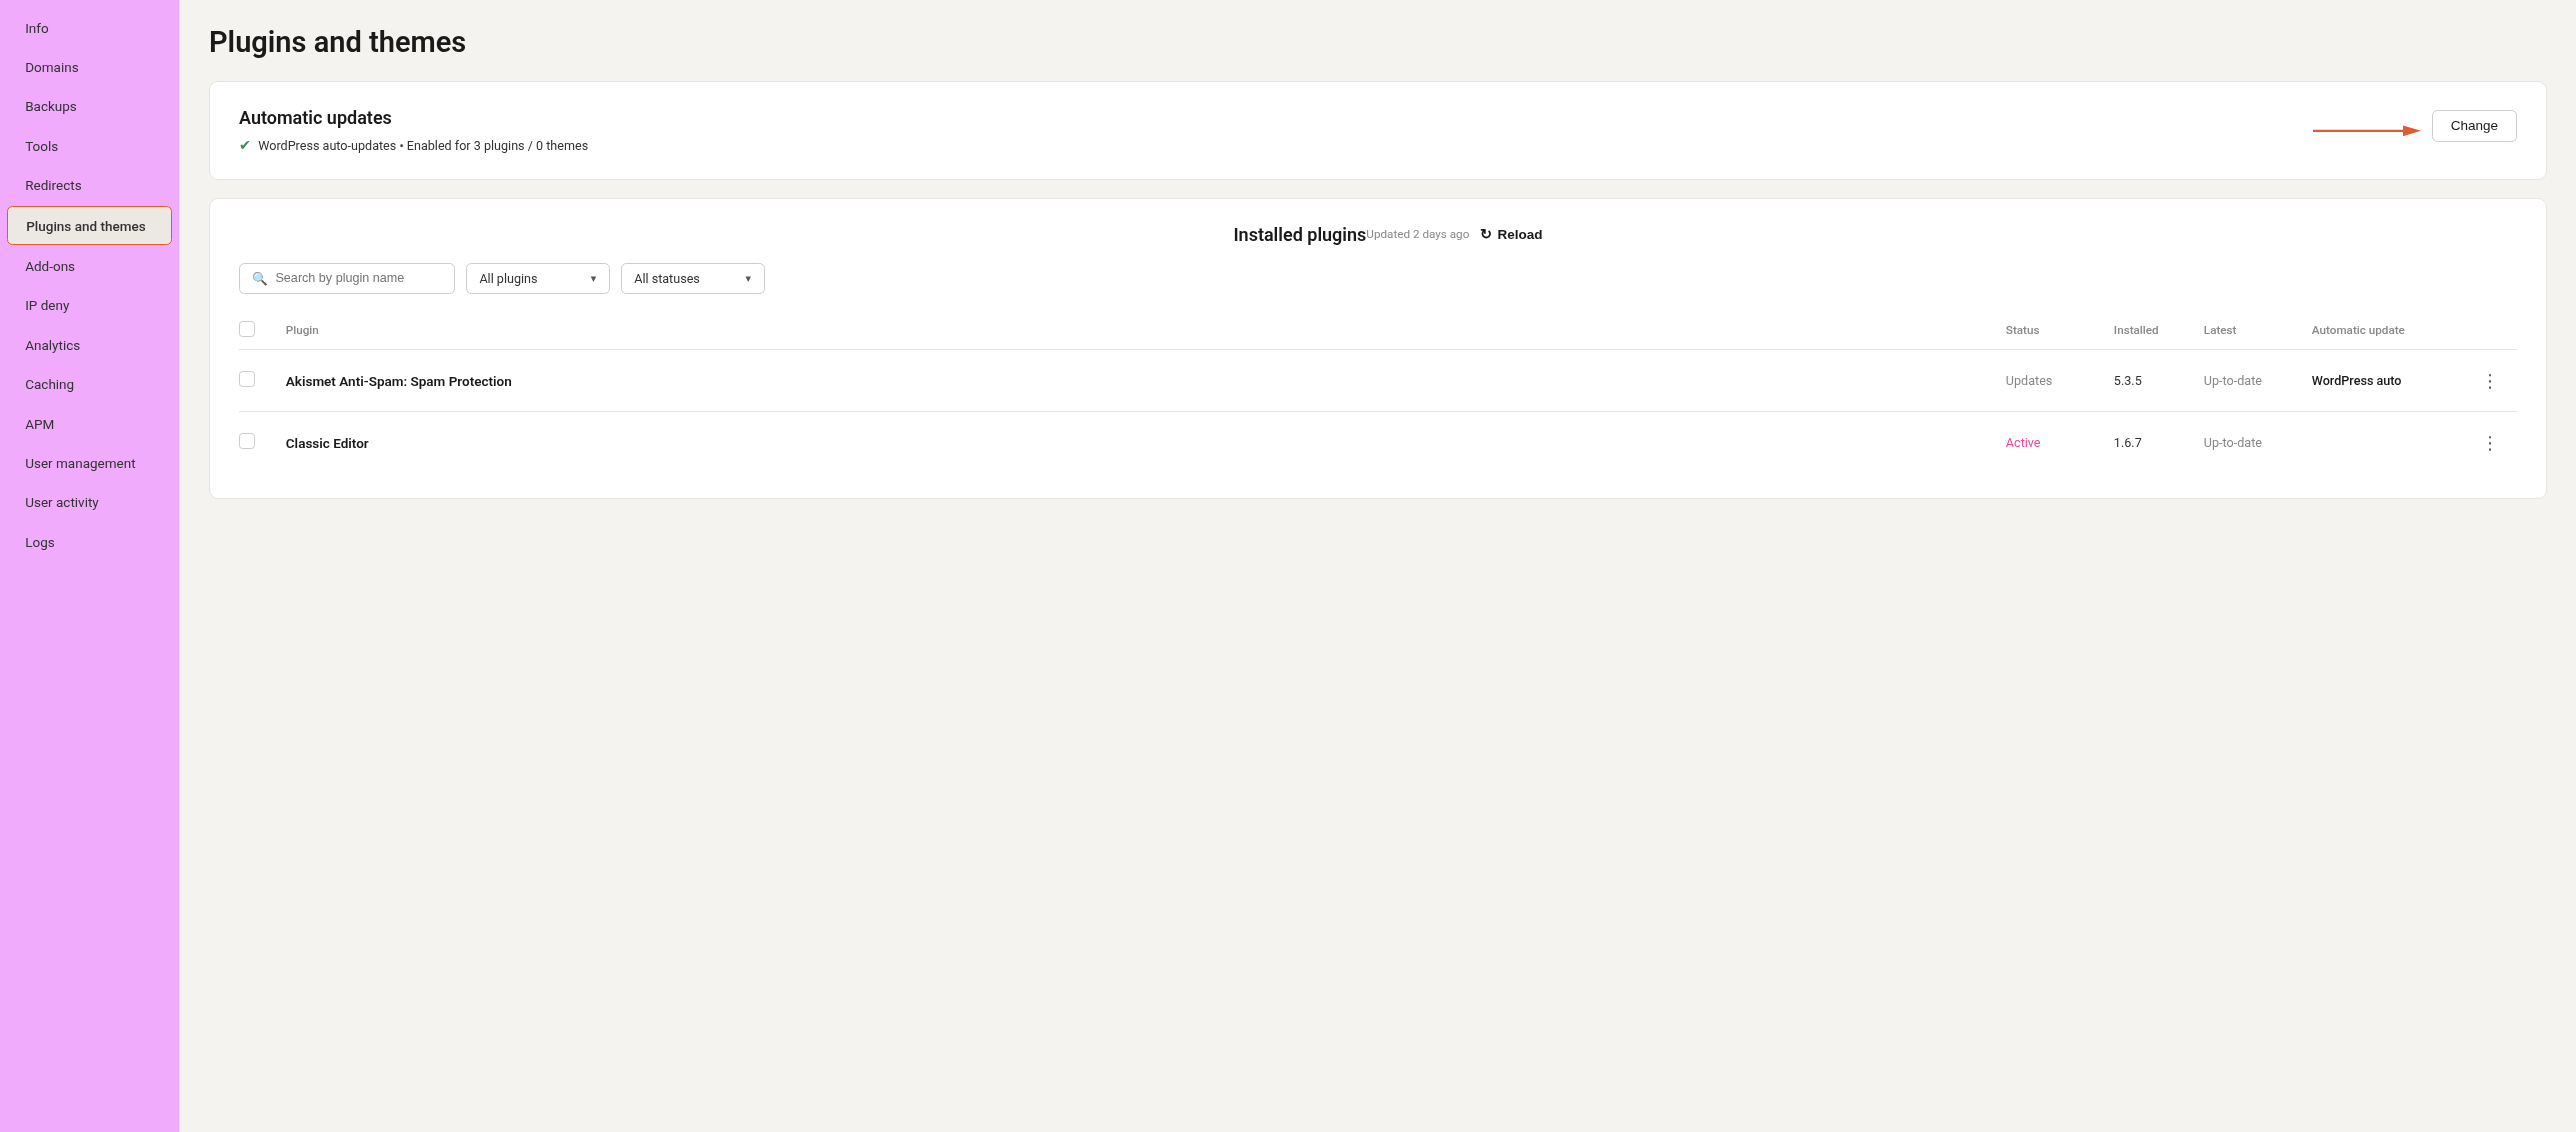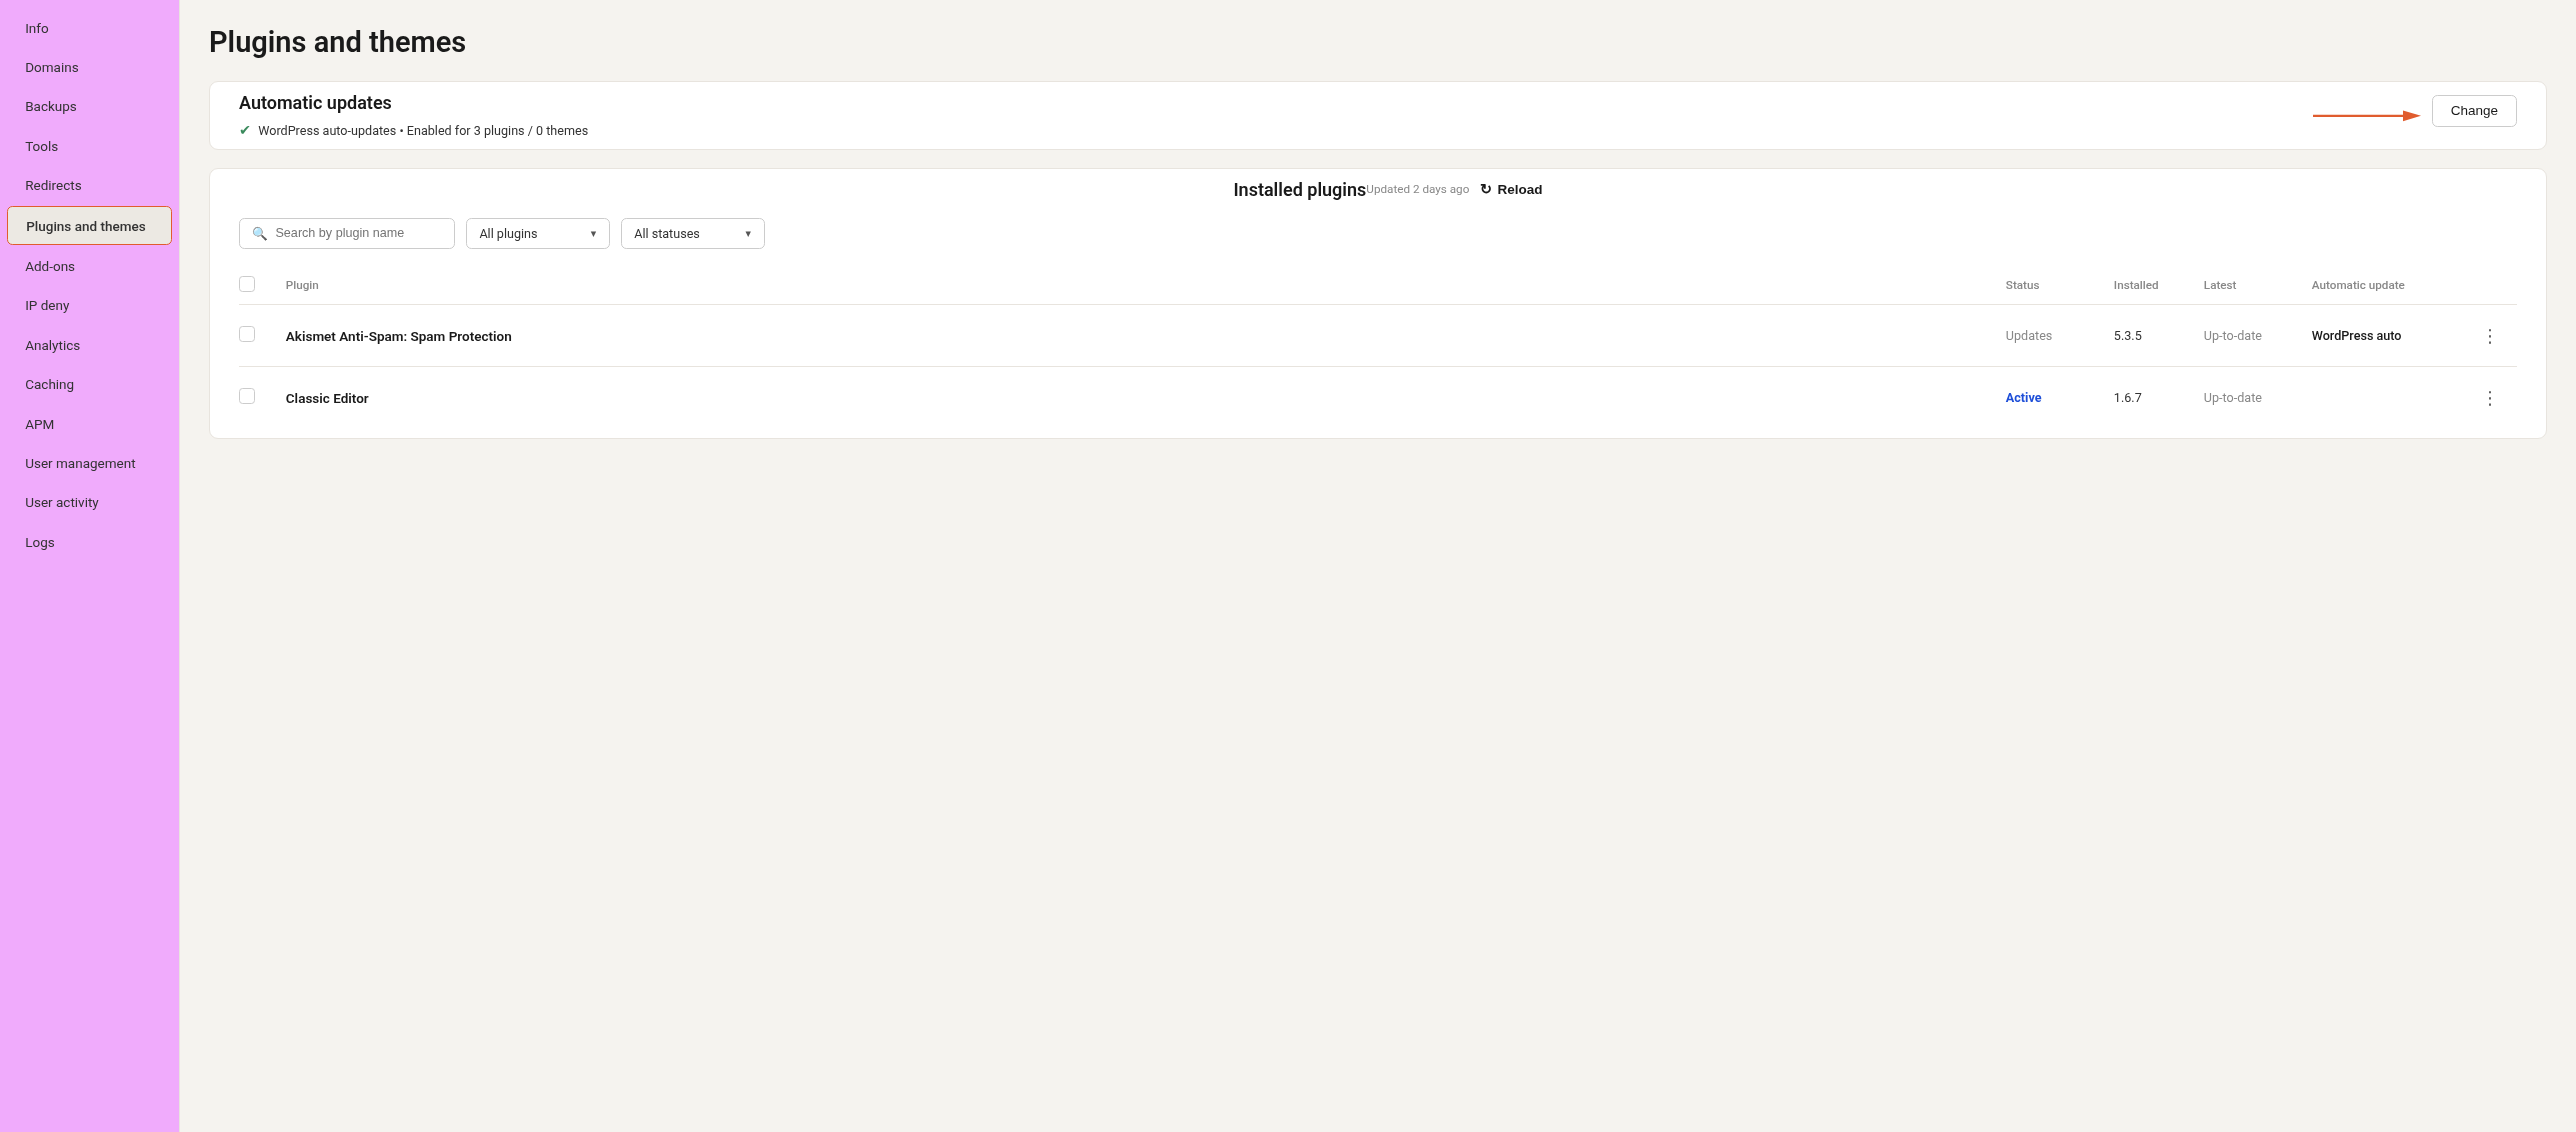--- a/index.html
+++ b/index.html
@@ -47,21 +47,21 @@
       color: #1a1a1a;
       margin-bottom: 21.6px;
     }
 
     
     .card {
       background: #fff;
       border-radius: 9px;
       border: 0.9px solid #e8e4de;
       margin-bottom: 18px;
-      padding: 10px 29px;
+      padding: 25px 29px;
     }
 
     
     .auto-updates-header {
       display: flex;
       justify-content: space-between;
       align-items: flex-start;
     }
     .auto-updates-left h2 {
       font-size: 18px;
@@ -241,22 +241,22 @@
     }
     .plugin-name {
       font-weight: 600;
       font-size: 13.5px;
       color: #1a1a1a;
     }
     .status-inactive {
       color: #888;
     }
     .status-active {
-      color: #1d4ed8;
-      font-weight: 700;
+      color: #ec4899;
+      font-weight: 400;
       text-align: right;
     }
     .version-text {
       color: #333;
     }
     .up-to-date {
       color: #888;
     }
     .auto-update-text {
       color: #1a1a1a;

